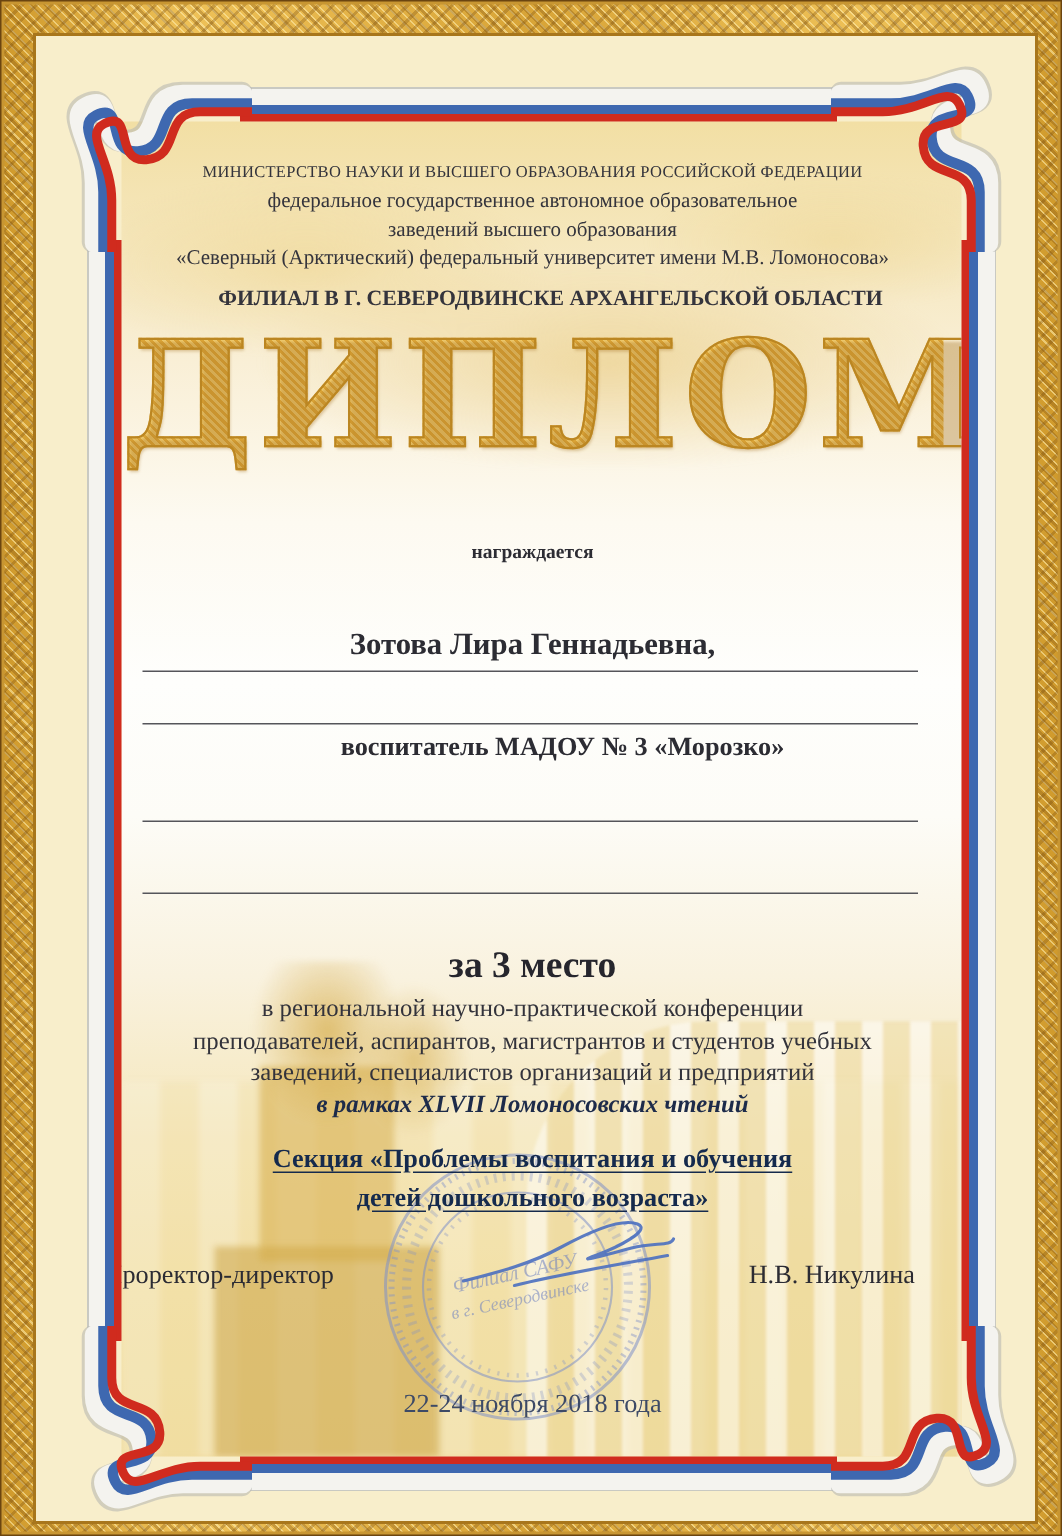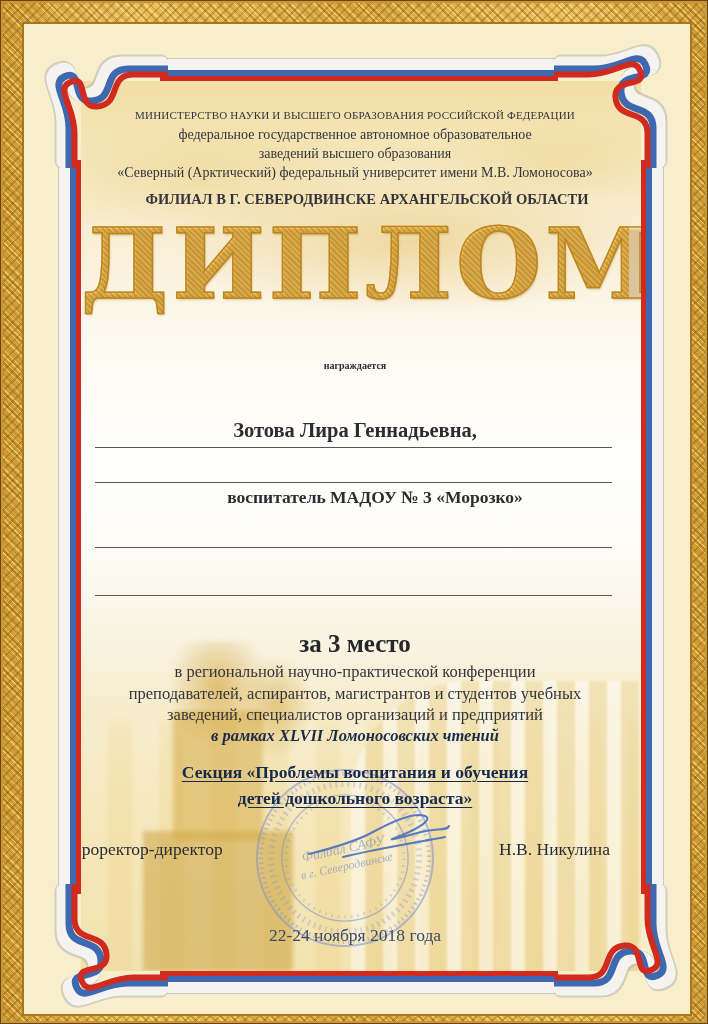--- a/index.html
+++ b/index.html
@@ -81,21 +81,21 @@
     color:#e8b64a; text-align:center;
     -webkit-text-stroke:1.5px #bb8622;
     text-shadow:1px 2px 2px rgba(160,110,30,.35);
   }
   @supports (-webkit-background-clip:text){
     .title{
       background:repeating-linear-gradient(45deg,#f2cd70 0 2px,#e0a93a 2px 4px);
       -webkit-background-clip:text; background-clip:text; -webkit-text-fill-color:transparent;
     }
   }
-  .awarded{top:279px; font-size:10px; font-weight:bold; color:#2c2c33;}
+  .awarded{top:279px; font-size:13px; font-weight:bold; color:#2c2c33;}
   .name{top:338px; font-size:20.5px; font-weight:bold; color:#2c2c33;}
   .rule{border-top:1.6px solid #55555a; height:0;}
   .rule1{top:366px; left:14px !important; right:17px !important;}
   .rule2{top:401px; left:14px !important; right:17px !important;}
   .role{top:406px; font-size:17.5px; font-weight:bold; color:#2c2c33;margin-left:40px;}
   .rule3{top:466px; left:14px !important; right:17px !important;}
   .rule4{top:514px; left:14px !important; right:17px !important;}
   .award{top:549px; font-size:25px; font-weight:bold; color:#26262d;}
   .event{top:580px; font-size:16.5px; line-height:21.5px; color:#33333b;}
   .event p{margin:0;}

